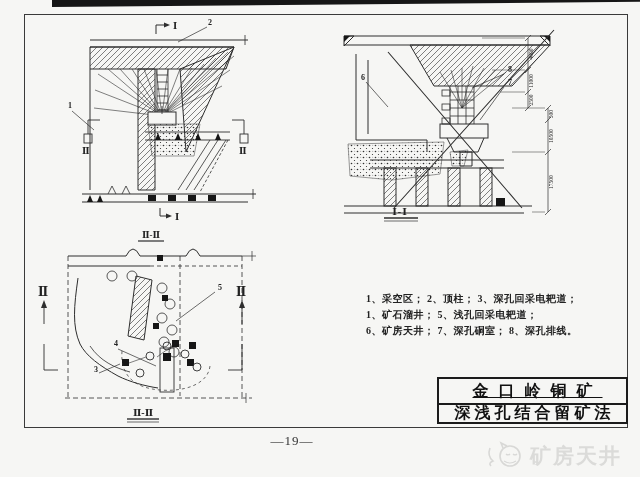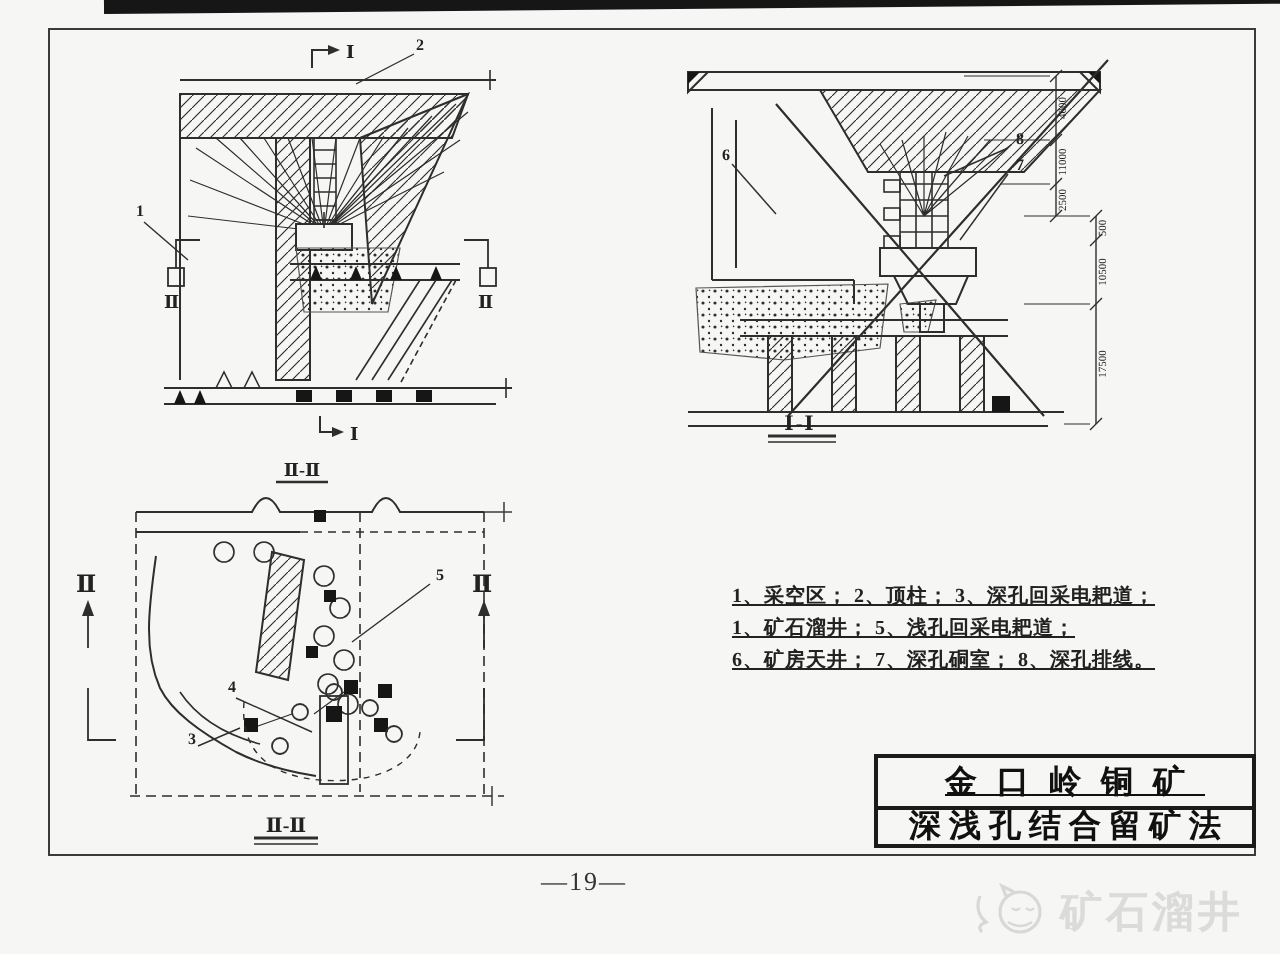--- a/index.html
+++ b/index.html
@@ -1,21 +1,21 @@
 <!DOCTYPE html>
 <html><head>
 <meta charset="utf-8">
 <style>
   html,body{margin:0;padding:0;}
   body{font-family:"Liberation Serif","DejaVu Serif",serif;background:#ffffff;}
   #sheet{position:relative;width:640px;height:477px;background:#f6f6f4;overflow:hidden;color:#2e2e2e;}
   .topbar{position:absolute;left:52px;top:0;width:588px;height:7px;background:#161616;transform:rotate(-0.5deg);transform-origin:left center;}
   .frame{position:absolute;left:24px;top:14px;width:602px;height:412px;border:1px solid #3a3a3a;}
   svg{position:absolute;overflow:visible;}
-  .legend{position:absolute;left:366px;top:291px;width:240px;font-size:10px;font-weight:bold;line-height:16px;letter-spacing:0.5px;color:#222;text-decoration:underline;}
+  .legend{position:absolute;left:366px;top:291px;width:240px;font-size:10px;font-weight:bold;line-height:16px;letter-spacing:0.5px;color:#222;}
   .titleblock{position:absolute;left:437px;top:377px;width:187px;height:43px;border:2px solid #1b1b1b;background:transparent;}
   .tb-row1{height:24px;border-bottom:2px solid #1b1b1b;display:flex;align-items:center;justify-content:center;font-size:16px;font-weight:bold;letter-spacing:10px;text-indent:10px;color:#111;text-decoration:underline;}
   .tb-row2{height:17px;display:flex;align-items:center;justify-content:center;font-size:16px;font-weight:bold;letter-spacing:4px;text-indent:4px;color:#111;}
   .pagenum{position:absolute;left:247px;top:433px;width:90px;text-align:center;font-size:13px;color:#333;letter-spacing:1px;}
   .watermark{position:absolute;left:486px;top:440px;display:flex;align-items:center;gap:4px;}
   .watermark .wm-text{font-size:21px;color:#dbdbd9;letter-spacing:2px;font-weight:bold;}
   text{font-family:"Liberation Serif","DejaVu Serif",serif;fill:#222;}
 </style>
 </head>
 <body>
@@ -304,16 +304,16 @@
   <div class="watermark">
     <svg style="position:static" width="40" height="32" viewBox="0 0 40 32">
       <g stroke="#d8d8d6" stroke-width="1.6" fill="none">
         <path d="M4,8 Q1,16 7,21 Q2,23 5,26"></path>
         <circle cx="24" cy="16" r="10"></circle>
         <path d="M17,8 L15,3 L21,6"></path>
         <path d="M20,14 q2,2 4,0 M27,14 q2,2 4,0" stroke-width="1.2"></path>
         <path d="M18,21 q6,4 12,0" stroke-width="1.2"></path>
       </g>
     </svg>
-    <span class="wm-text">矿石溜井</span>
+    <span class="wm-text">矿房天井</span>
   </div>
 
 </div>
 
 </body></html>

